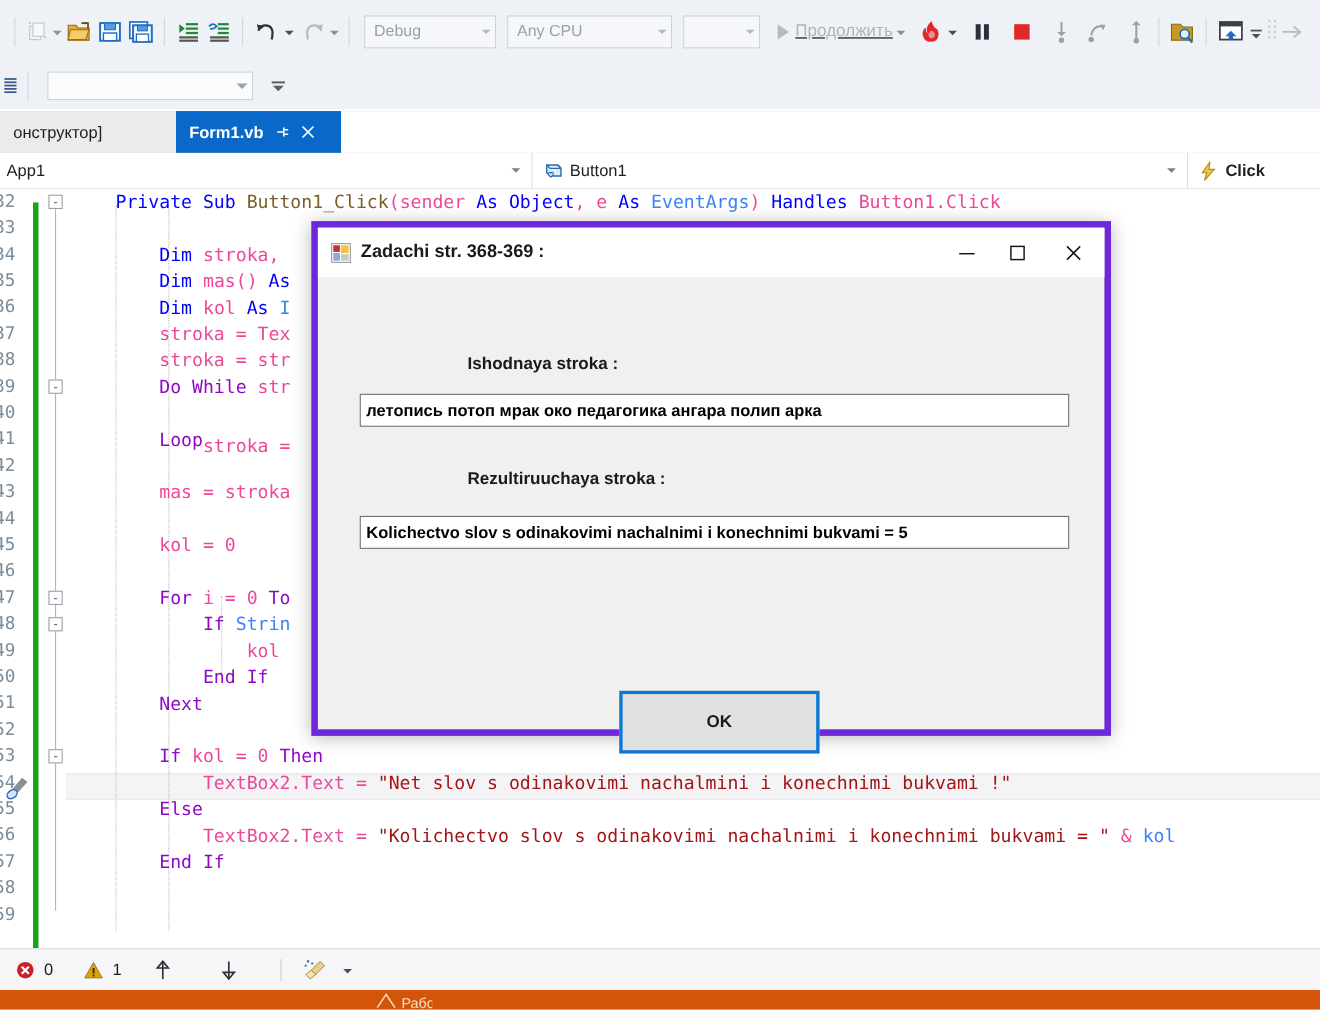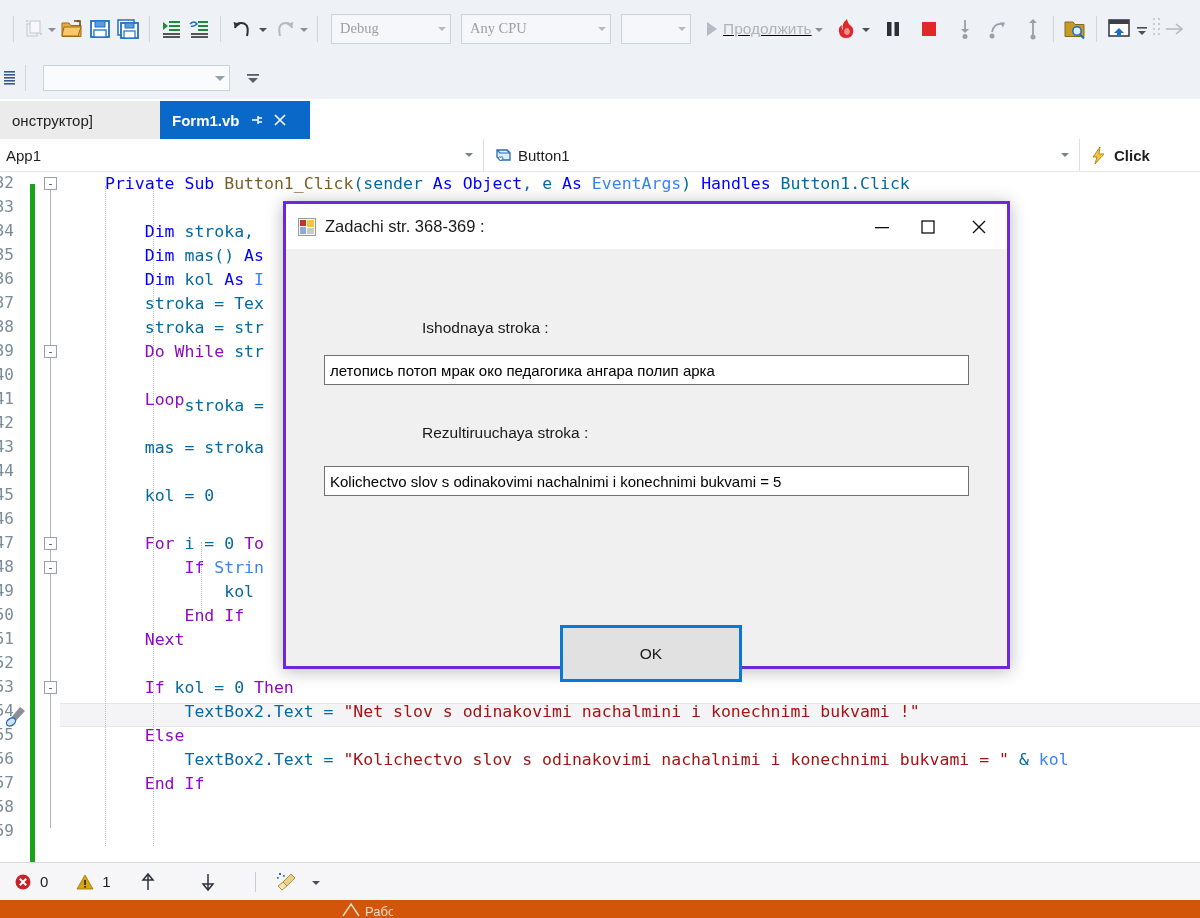--- a/index.html
+++ b/index.html
@@ -27,21 +27,21 @@
     text-decoration:underline;
   }
   .tb-caret {
     width:0; height:0; border-left:4px solid transparent; border-right:4px solid transparent;
     border-top:4px solid #8a8f98; margin-left:3px; margin-top:3px;
   }
   .tb-caret.dark { border-top-color:#4a4f57; }
   .combo {
     height:30px; border:1px solid #ccd2da; background:#f5f7fa;
     display:flex; align-items:center; padding:0 4px 0 8px;
-    color:#9aa0a8; font-size:14.5px; position:relative;font-family:Liberation Serif, serif;
+    color:#9aa0a8; font-size:14.5px; position:relative;
   }
   .combo .cb-text { flex:1; white-space:nowrap; overflow:hidden; }
   .combo .cb-arrow {
     width:0; height:0; border-left:4px solid transparent; border-right:4px solid transparent;
     border-top:4px solid #b4bac2; margin-left:6px;
   }
   .run-label { color:#b0b4ba; font-size:15.5px; margin-left:2px; white-space:nowrap; }
 
   
   .toolbar2 {
@@ -118,30 +118,31 @@
   }
   .hl-row {
     position:absolute; left:60px; right:0; height:24px;
     background:#f4f4f6; border-top:1px solid #e6e6ea; border-bottom:1px solid #e6e6ea;
   }
   .kw   { color:#0000ff; }
   .kw2  { color:#8f08c4; }
   .type { color:#3b82f6; }
   .str  { color:#a31515; }
   .fn   { color:#795e26; }
-  .plain{ color:#0369a1; }
+  .plain{ color:#ec4899; }
 
   .editor-icon { position:absolute; left:2px; }
 
   
   .dialog {
     position:absolute; left:283px; top:201px; width:727px; height:468px;
     background:#f0f0f0;
-    border:3px solid #6d28d9;
+    border:6px solid #6d28d9;
     box-shadow: 0 2px 16px rgba(0,0,0,0.28);
+    font-weight: bold;
   }
   .dlg-title {
     height:45px; background:#ffffff; display:flex; align-items:center;
     padding-left:12px;
   }
   .dlg-icon {
     width:18px; height:18px; margin-right:9px; position:relative; flex:none;
     background:#fdfdfd; border:1px solid #9a9a9a;
   }
   .dlg-icon i { position:absolute; display:block; }

